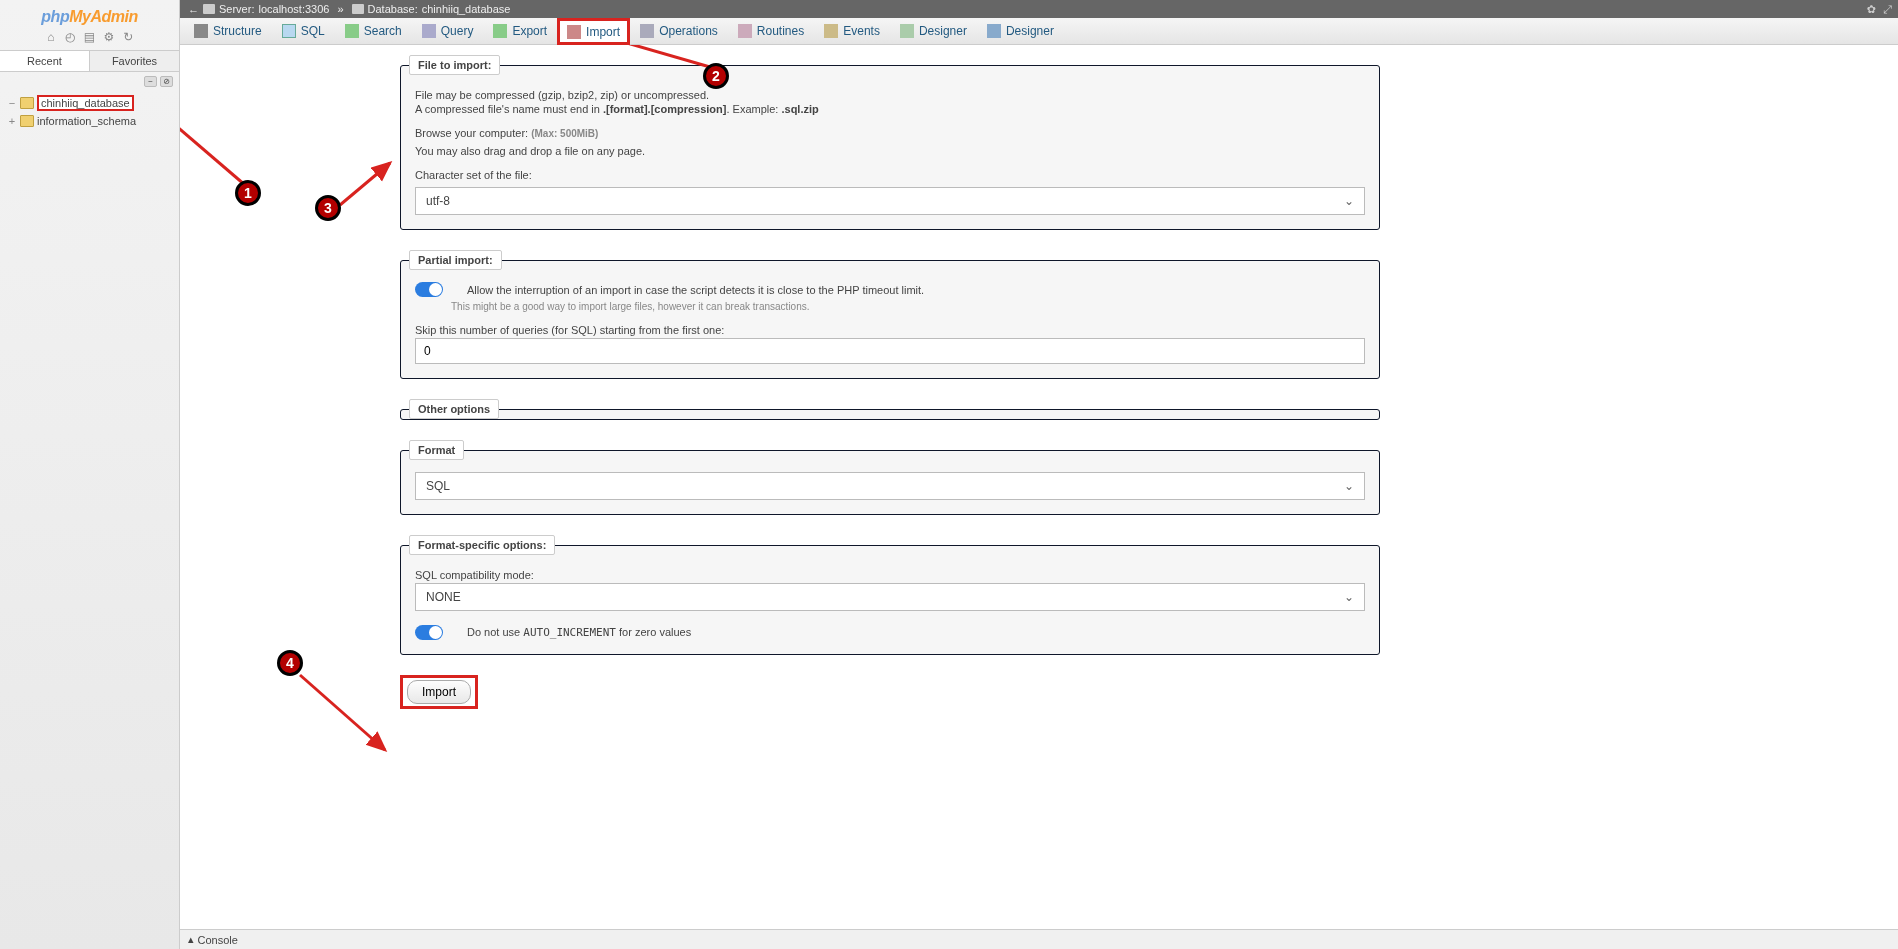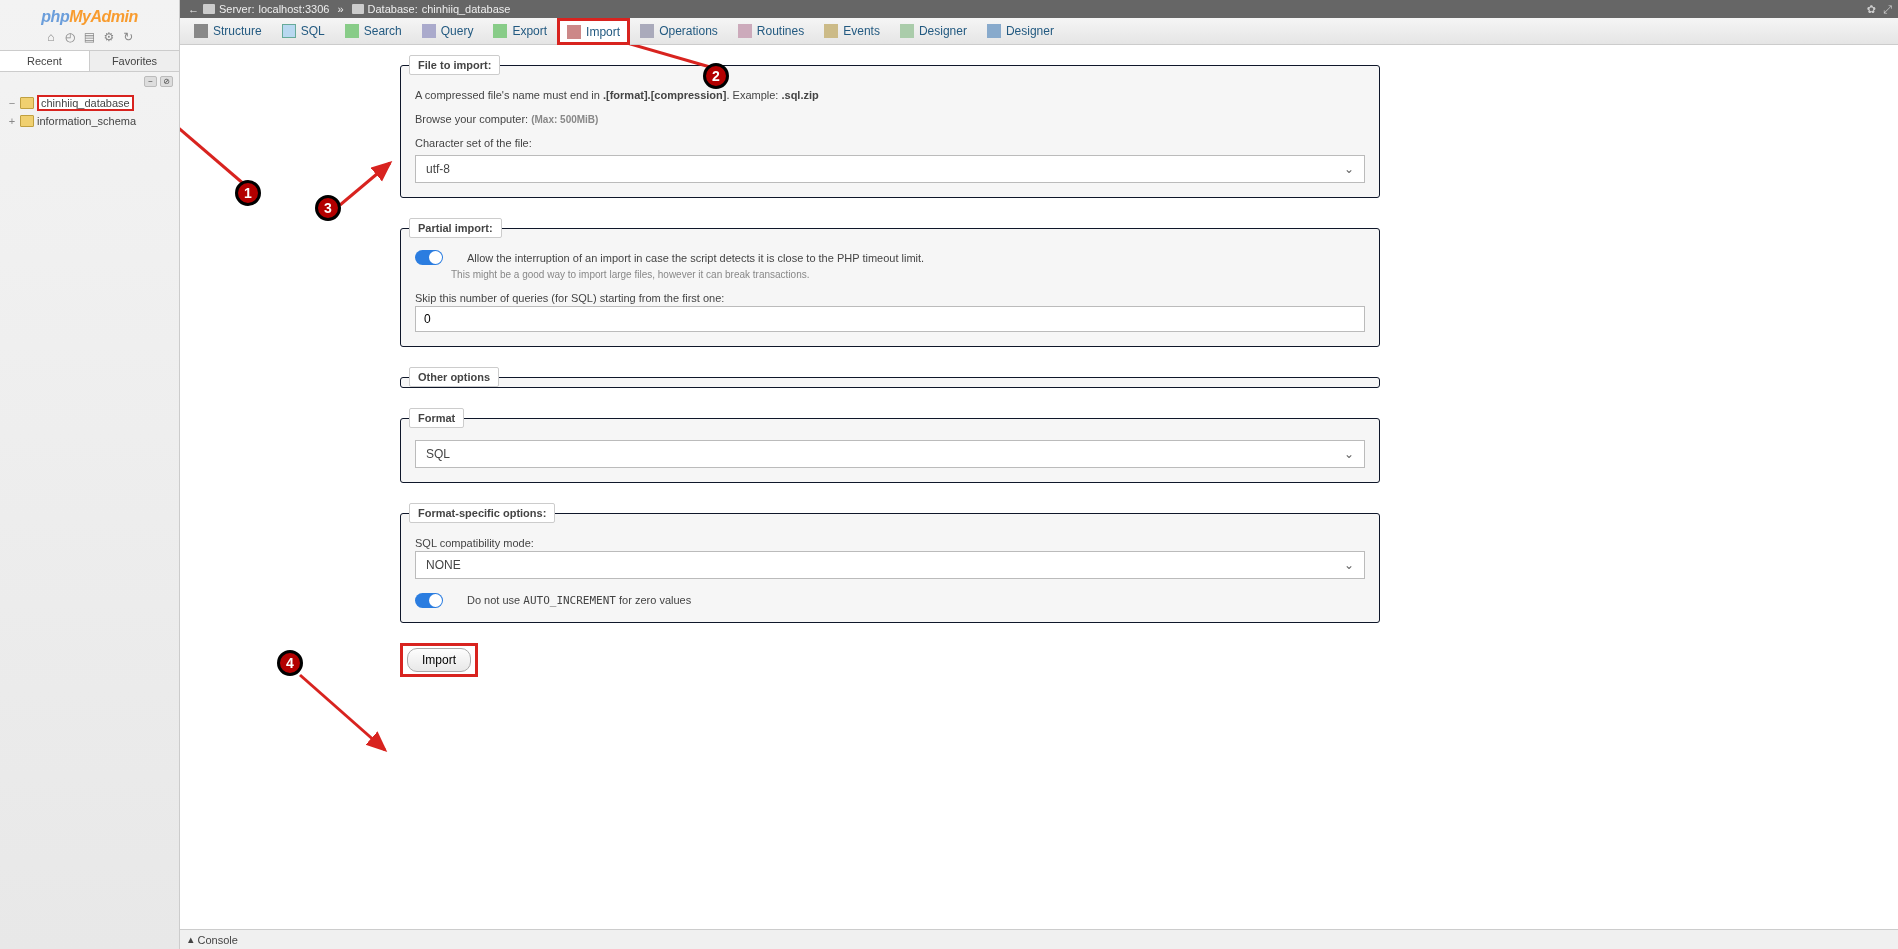--- a/index.html
+++ b/index.html
@@ -173,26 +173,28 @@
           <span>Designer</span>
         </div>
     </div>
 
     <div class="content">
       <div class="content-inner">
 
         <fieldset>
           <legend>File to import:</legend>
           <div class="fs-body">
+            <p class="hint">File may be compressed (gzip, bzip2, zip) or uncompressed.</p>
             <p class="hint">
               <span>A compressed file's name must end in </span><b>.[format].[compression]</b><span>. Example: </span><b>.sql.zip</b>
             </p>
             <p class="row-label">
               <span>Browse your computer:</span> <span class="small-hint">(Max: 500MiB)</span>
             </p>
+            <p class="hint">You may also drag and drop a file on any page.</p>
             <p class="row-label">Character set of the file:</p>
             <div class="select-wrap">
               <span>utf-8</span>
               <span class="chev">⌄</span>
             </div>
           </div>
         </fieldset>
 
         <fieldset>
           <legend>Partial import:</legend>

